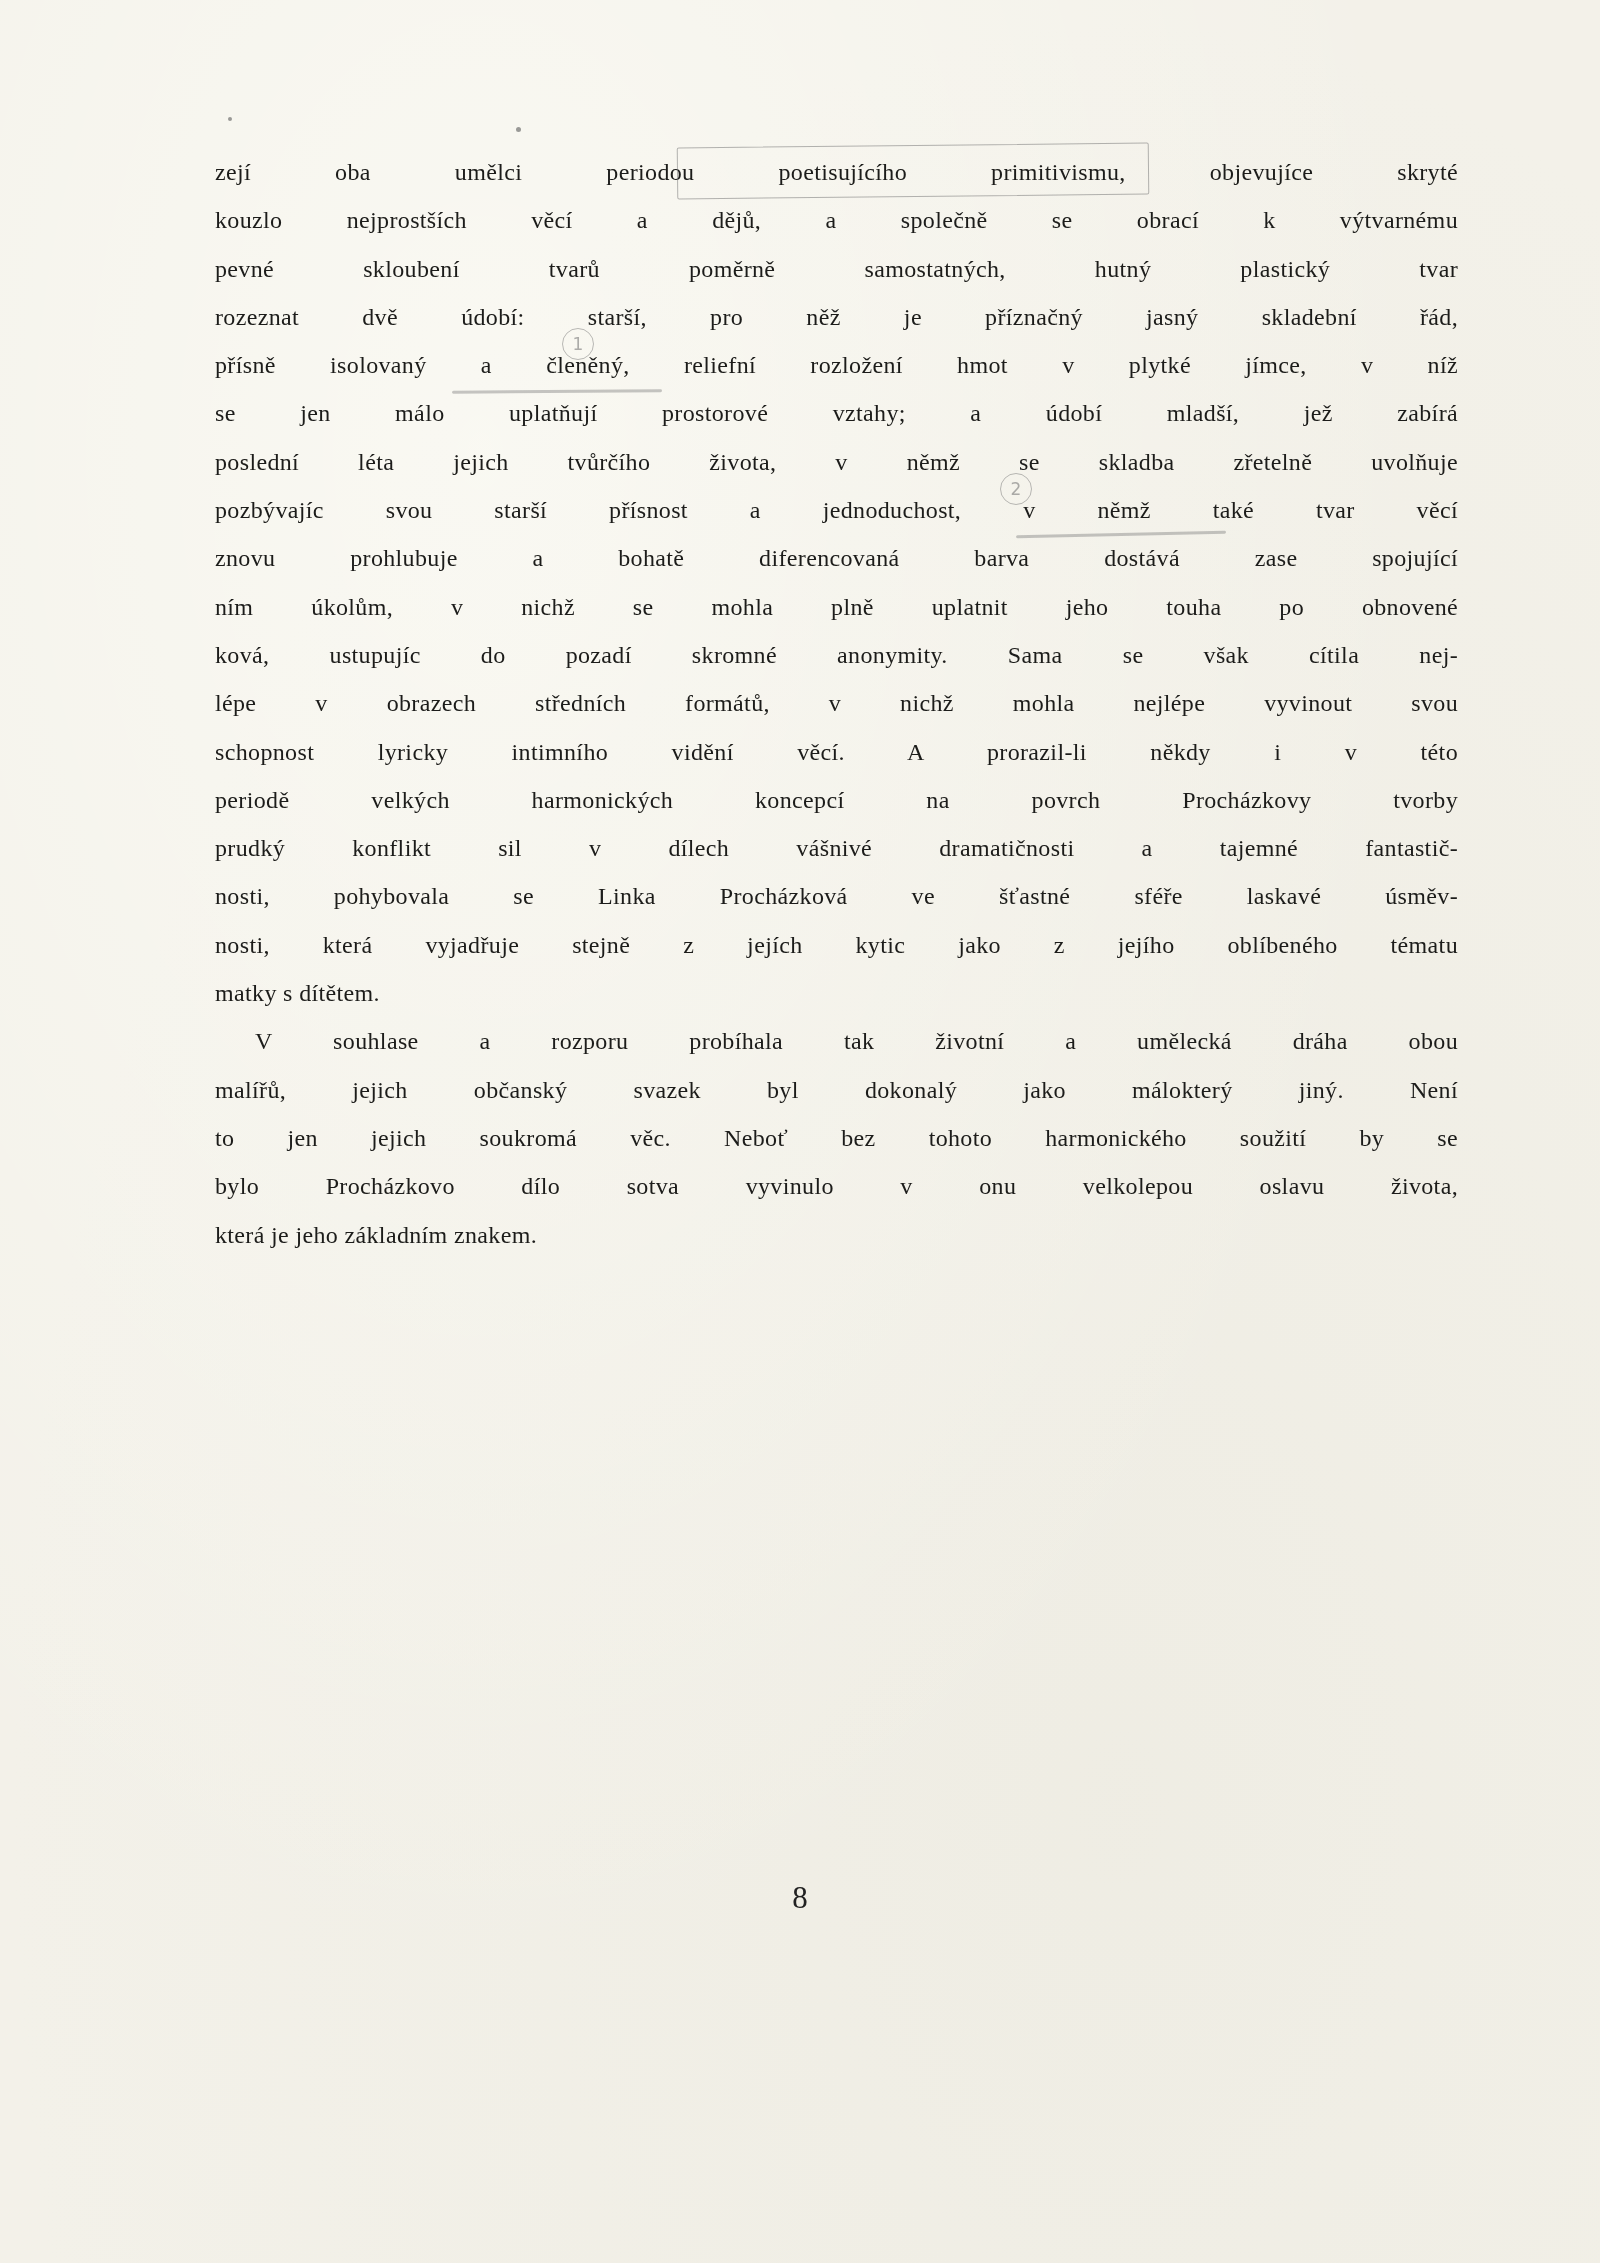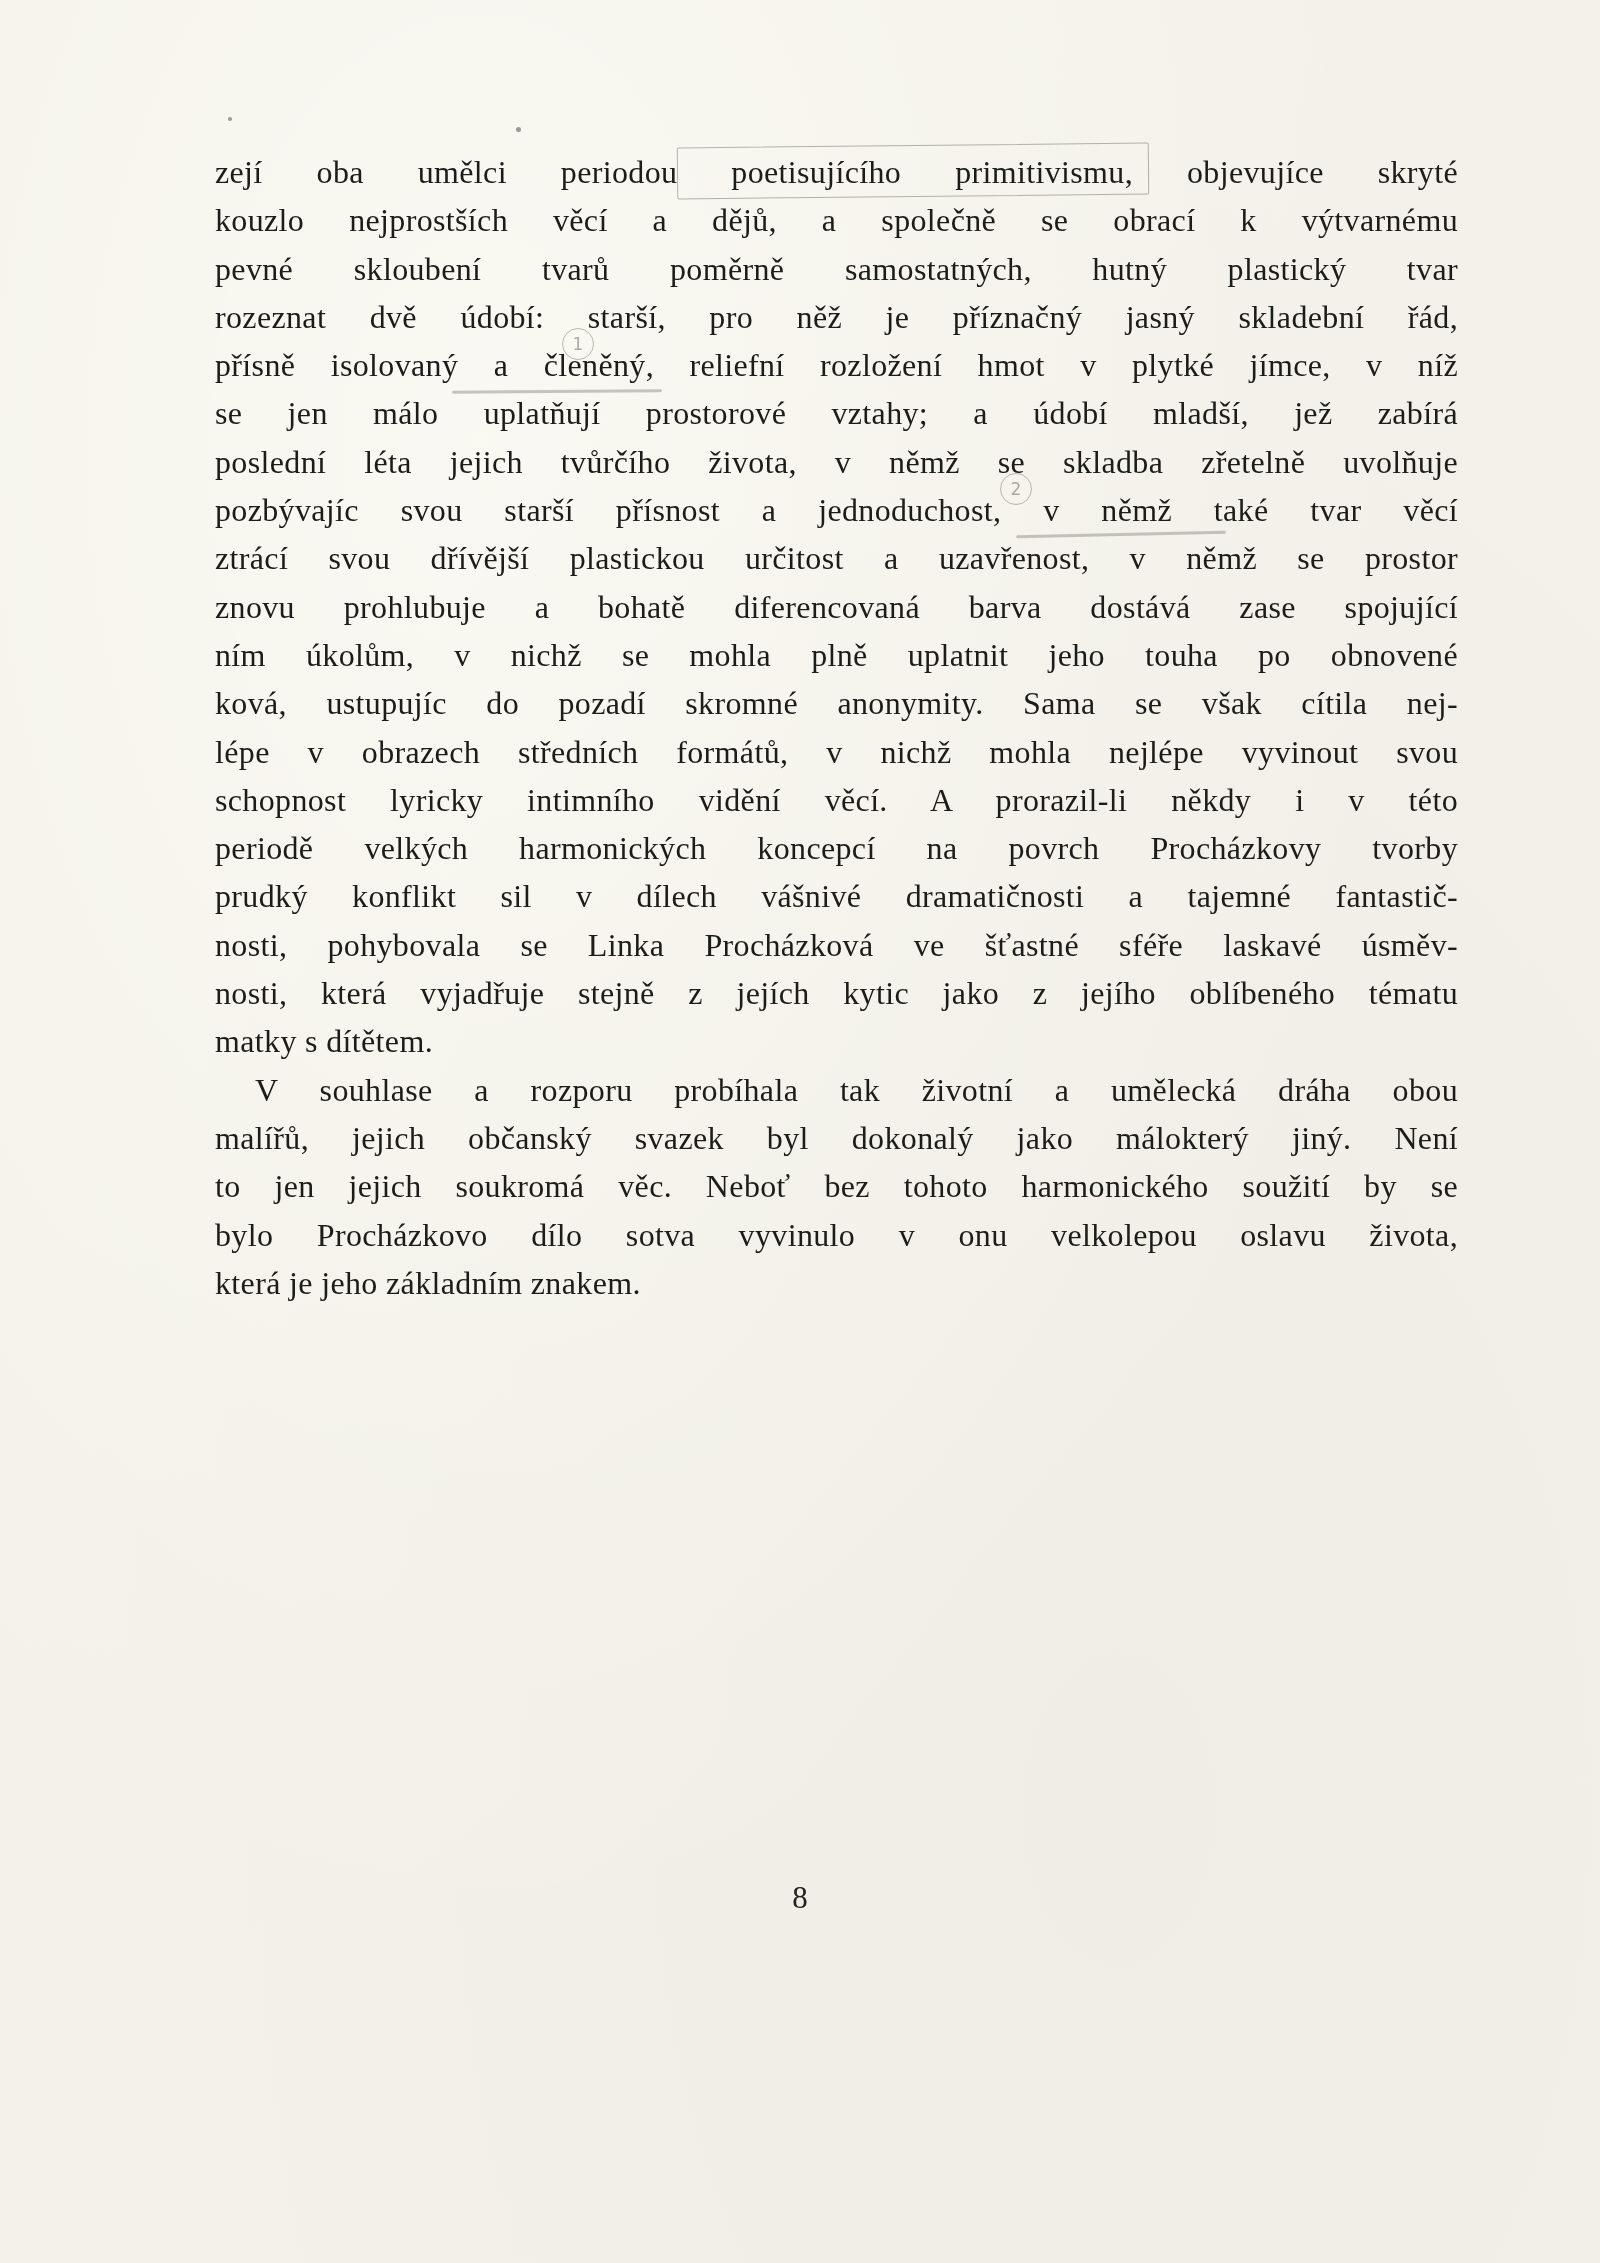--- a/index.html
+++ b/index.html
@@ -22,21 +22,21 @@
       radial-gradient(ellipse at 30% 20%, rgba(255,255,250,0.55), rgba(240,238,228,0) 60%),
       radial-gradient(ellipse at 70% 80%, rgba(236,234,224,0.6), rgba(244,242,234,0) 70%),
       #f3f1e9;
   }
   .text-block {
     position: absolute;
     left: 215px;
     top: 148px;
     width: 1243px;
     font-family: "Liberation Serif", "DejaVu Serif", serif;
-    font-size: 32px;
+    font-size: 24px;
     line-height: 48.3px;
     color: #1c1c1a;
     letter-spacing: 0.35px;
   }
   .line {
     display: block;
     white-space: nowrap;
     text-align: justify;
     text-align-last: justify;
     height: 48.3px;
@@ -105,21 +105,20 @@
   <div class="text-block">
     <div>
       <span class="line">zejí oba umělci periodou poetisujícího primitivismu, objevujíce skryté</span>
       <span class="line">kouzlo nejprostších věcí a dějů, a společně se obrací k výtvarnému</span>
       <span class="line">pevné skloubení tvarů poměrně samostatných, hutný plastický tvar</span>
       <span class="line">rozeznat dvě údobí: starší, pro něž je příznačný jasný skladební řád,</span>
       <span class="line">přísně isolovaný a členěný, reliefní rozložení hmot v plytké jímce, v níž</span>
       <span class="line">se jen málo uplatňují prostorové vztahy; a údobí mladší, jež zabírá</span>
       <span class="line">poslední léta jejich tvůrčího života, v němž se skladba zřetelně uvolňuje</span>
       <span class="line">pozbývajíc svou starší přísnost a jednoduchost, v němž také tvar věcí</span>
-      <span class="line">ztrácí svou dřívější plastickou určitost a uzavřenost, v němž se prostor</span>
       <span class="line">znovu prohlubuje a bohatě diferencovaná barva dostává zase spojující</span>
       <span class="line">ním úkolům, v nichž se mohla plně uplatnit jeho touha po obnovené</span>
       <span class="line">ková, ustupujíc do pozadí skromné anonymity. Sama se však cítila nej-</span>
       <span class="line">lépe v obrazech středních formátů, v nichž mohla nejlépe vyvinout svou</span>
       <span class="line">schopnost lyricky intimního vidění věcí. A prorazil-li někdy i v této</span>
       <span class="line">periodě velkých harmonických koncepcí na povrch Procházkovy tvorby</span>
       <span class="line">prudký konflikt sil v dílech vášnivé dramatičnosti a tajemné fantastič-</span>
       <span class="line">nosti, pohybovala se Linka Procházková ve šťastné sféře laskavé úsměv-</span>
       <span class="line">nosti, která vyjadřuje stejně z jejích kytic jako z jejího oblíbeného tématu</span>
       <span class="line last">matky s dítětem.</span>

